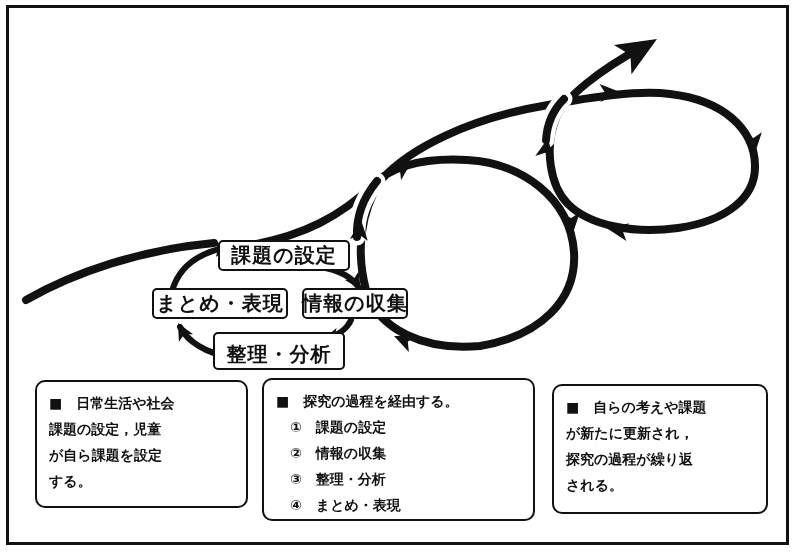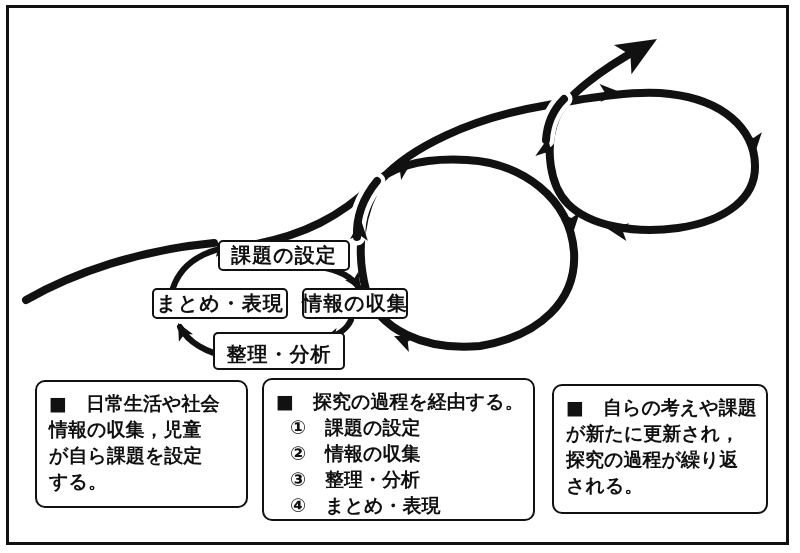--- a/index.html
+++ b/index.html
@@ -18,21 +18,21 @@
   .cycle-box {
     position:absolute; z-index:3;
     display:flex; align-items:flex-end; justify-content:center;
     background:#fff; border:2px solid #111; border-radius:5px;
     font-size:20px; font-weight:bold; letter-spacing:1px; white-space:nowrap;
   }
   .note {
     position:absolute; z-index:3;
     background:#fff; border:2.5px solid #111; border-radius:10px;
     padding:8px 10px 6px 12px;
-    font-size:19px; font-weight:600; line-height:26px; white-space:nowrap;
+    font-size:14px; font-weight:600; line-height:26px; white-space:nowrap;
   }
   .note .line { white-space:pre; }
   .note .indent { padding-left:14px; }
 </style>
 </head>
 <body>
 
 <div class="stage">
 
   <div class="frame"></div>
@@ -95,21 +95,21 @@
   </div>
   <div class="cycle-box" style="left:213px; top:332px; width:132px; height:38px;">
     <span>整理・分析</span>
   </div>
   <div class="cycle-box" style="left:112px; top:288px; width:136px; height:31px;margin-left:40px;">
     <span>まとめ・表現</span>
   </div>
 
   <div class="note" style="left:35px; top:380px; width:213px; height:128px;">
     <div class="line">■　日常生活や社会</div>
-    <div class="line">情報の収集，児童</div>
+    <div class="line">課題の設定，児童</div>
     <div class="line">が自ら課題を設定</div>
     <div class="line">する。</div>
   </div>
 
   <div class="note" style="left:552px; top:384px; width:216px; height:130px;">
     <div class="line">■　自らの考えや課題</div>
     <div class="line">が新たに更新され，</div>
     <div class="line">探究の過程が繰り返</div>
     <div class="line">される。</div>
   </div>

